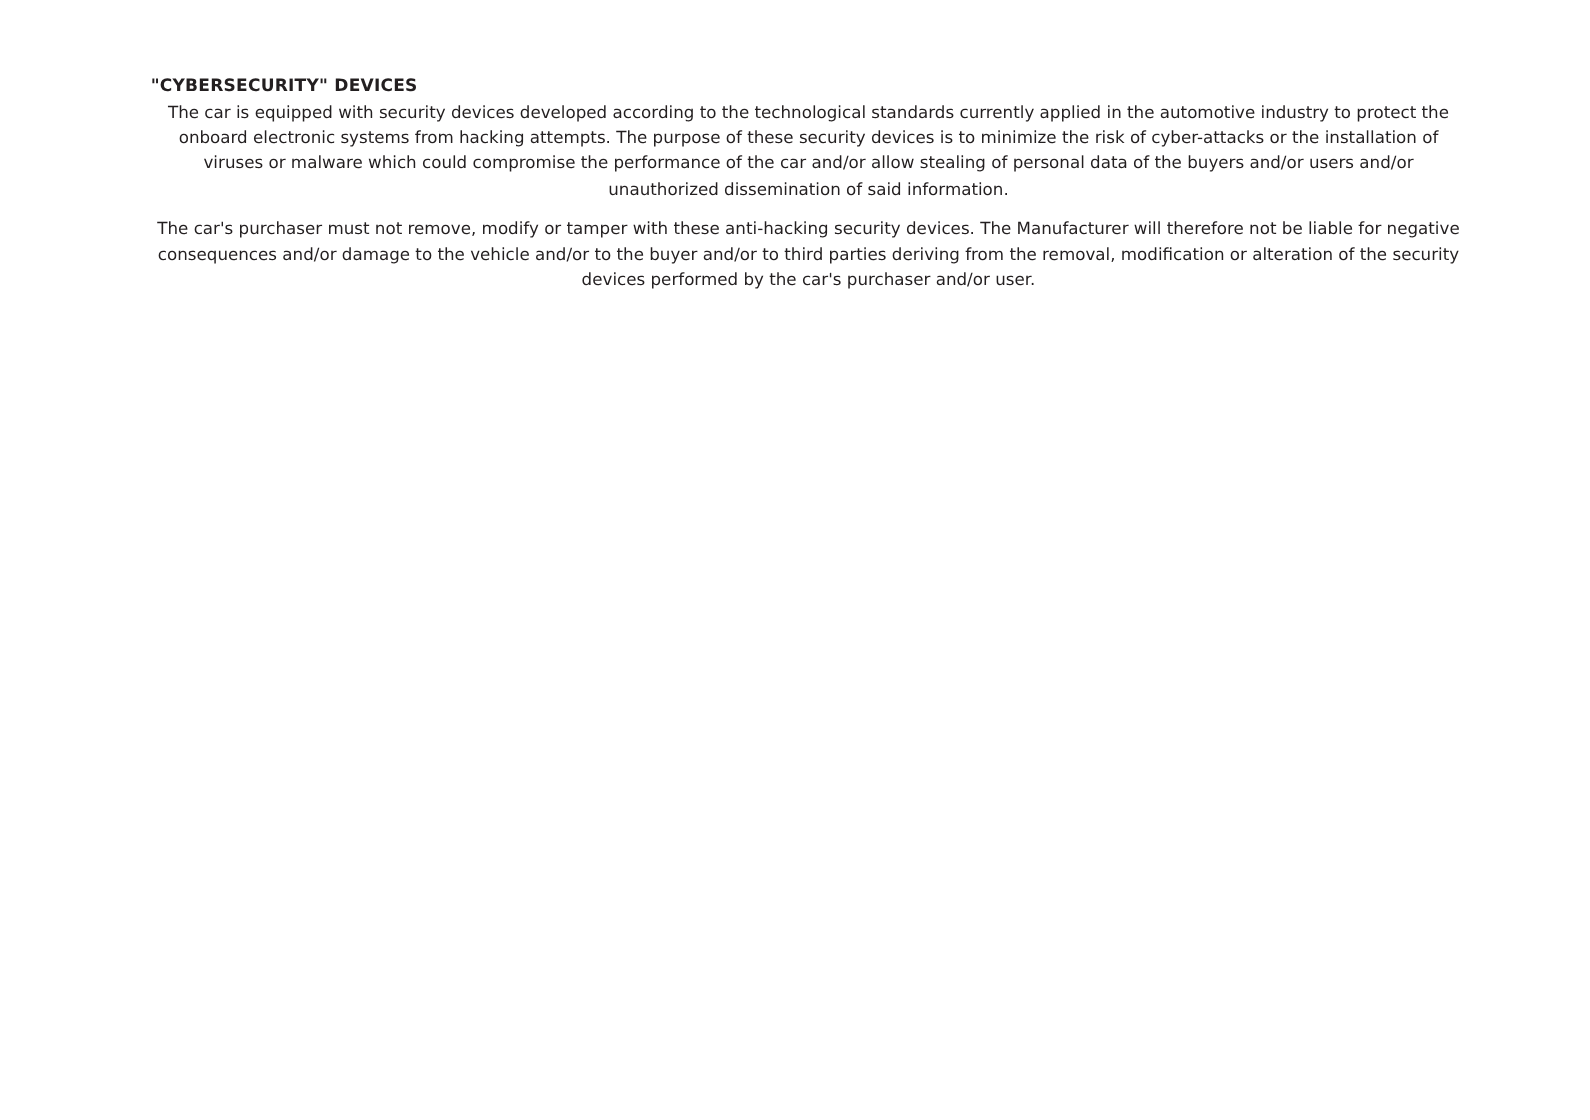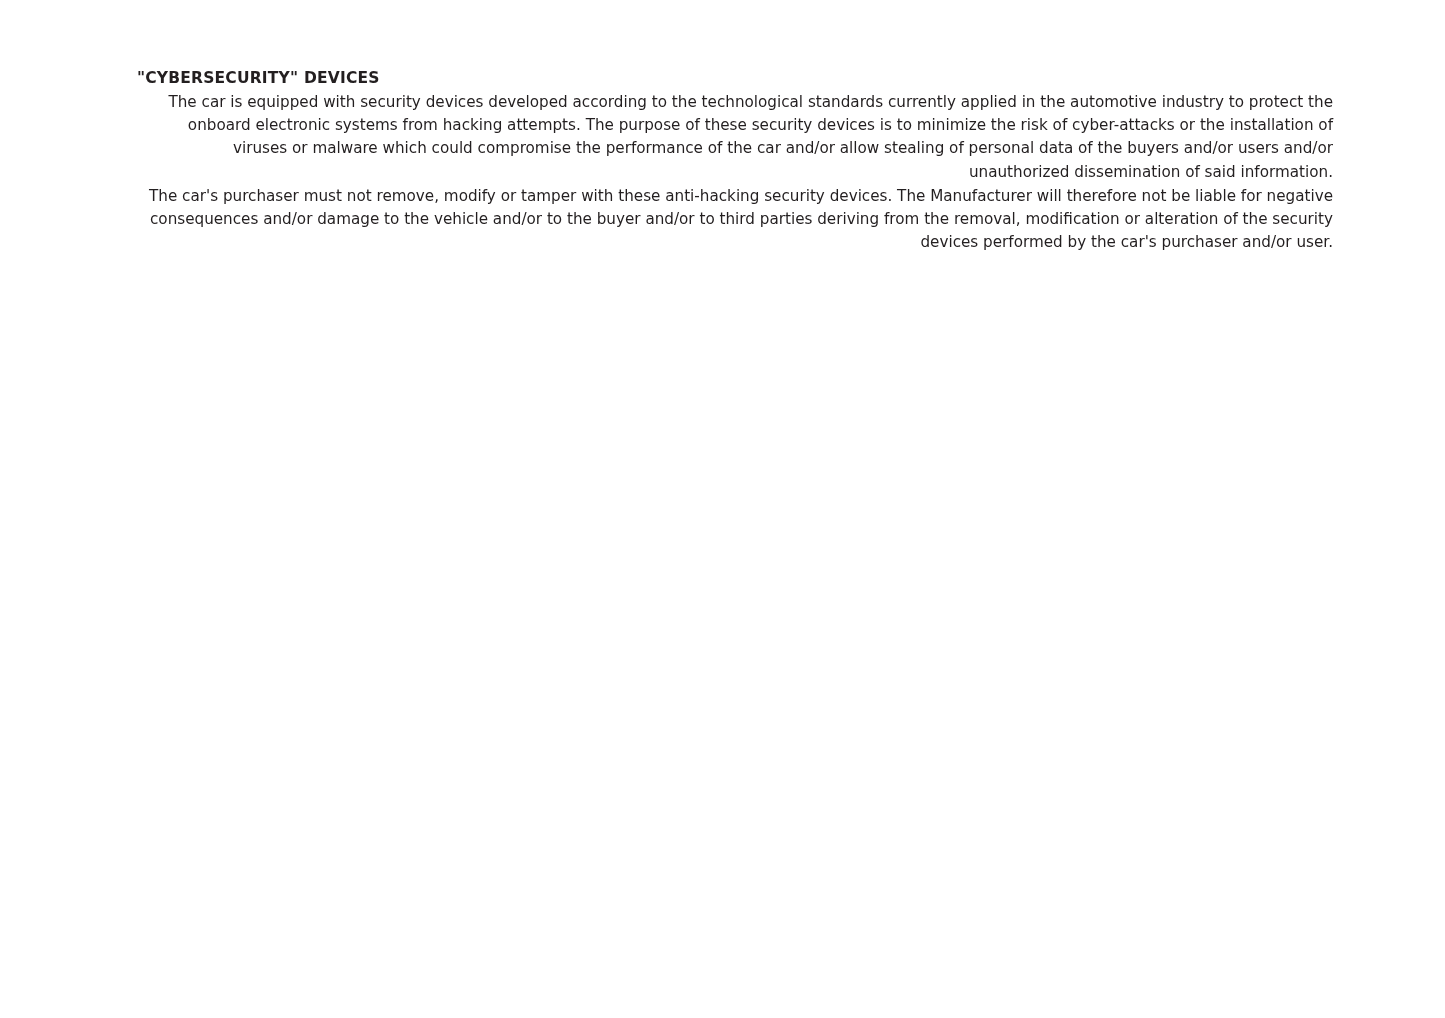--- a/index.html
+++ b/index.html
@@ -34,24 +34,24 @@
     line-height: 1.35;
     color: #231f20;
     margin: 0 0 2px 0;
   }
   .body-para {
     font-family: "DejaVu Sans", sans-serif;
     font-size: 15.2px;
     line-height: 1.53;
     color: #231f20;
     margin: 0;
-    text-align: right;
+    text-align: center;
   }
   .body-para + .body-para {
-    margin-top: 1px;
+    margin-top: 13px;
   }
 </style>
 </head>
 <body>
 
 <div class="page">
   <div class="content">
     <h1 class="section-heading">"CYBERSECURITY" DEVICES</h1>
     <p class="body-para">The car is equipped with security devices developed according to the technological standards currently applied in the automotive industry to protect the onboard electronic systems from hacking attempts. The purpose of these security devices is to minimize the risk of cyber-attacks or the installation of viruses or malware which could compromise the performance of the car and/or allow stealing of personal data of the buyers and/or users and/or unauthorized dissemination of said information.</p>
     <p class="body-para">The car's purchaser must not remove, modify or tamper with these anti-hacking security devices. The Manufacturer will therefore not be liable for negative consequences and/or damage to the vehicle and/or to the buyer and/or to third parties deriving from the removal, modification or alteration of the security devices performed by the car's purchaser and/or user.</p>

